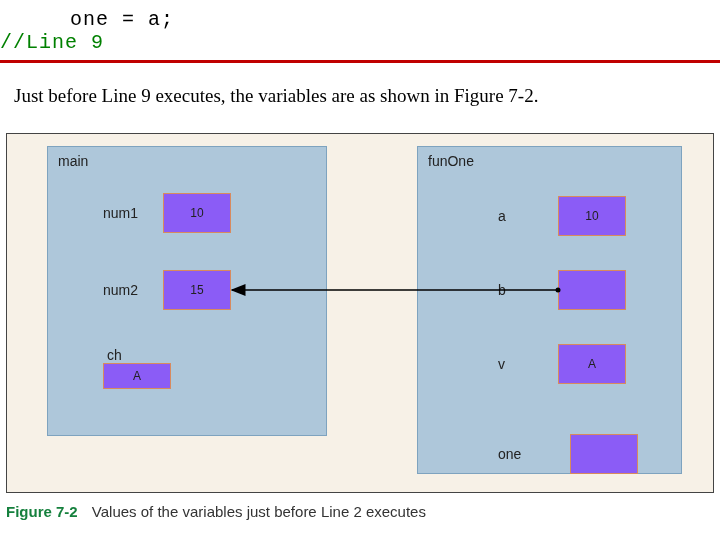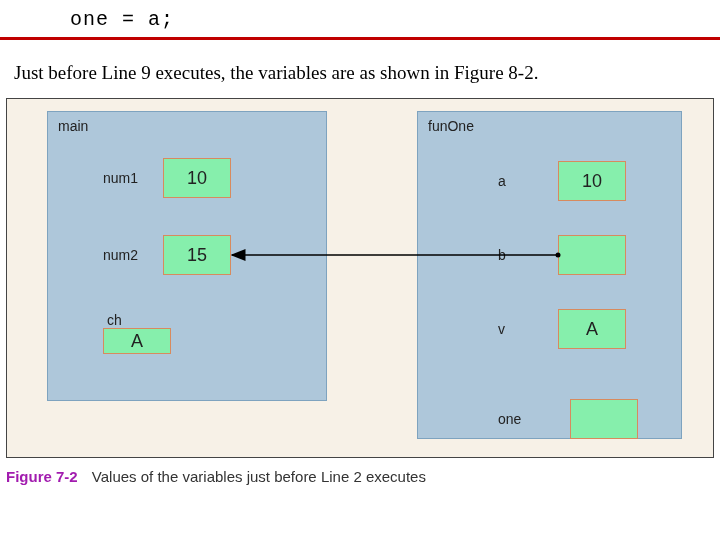--- a/index.html
+++ b/index.html
@@ -25,21 +25,21 @@
     height: 3px;
     background: #c00000;
     width: 100%;
   }
   .explain {
     padding: 22px 14px 14px 14px;
     font-size: 19px;
     font-family: "Times New Roman", Times, serif;
   }
   .figure-box {
-    margin: 0 6px 0 6px;
+    margin: 12px 6px 0 6px;
     border: 1px solid #444;
     background: #f7f1e7;
     height: 360px;
     position: relative;
     overflow: hidden;
   }
   .scope {
     position: absolute;
     background: #aec7da;
     border: 1px solid #7ea3bf;
@@ -61,54 +61,55 @@
   .var-label {
     width: 60px;
     font-size: 14px;
     color: #222;
     text-align: left;
     padding-right: 4px;
   }
   .var-box {
     width: 68px;
     height: 40px;
-    background: #86efac;
+    background: #8b5cf6;
     border: 1px solid #d88a5e;
     display: flex;
     align-items: center;
     justify-content: center;
-    font-size: 18px;
+    font-size: 12px;
     color: #222;
   }
   .main .var-row { left: 55px; }
   .fun  .var-row { left: 80px; }
   svg.arrow {
     position: absolute;
     left: 0; top: 0;
     width: 100%; height: 100%;
     pointer-events: none;
   }
   .caption {
     margin: 10px 6px 0 6px;
     font-size: 15px;
     font-family: Arial, Helvetica, sans-serif;
   }
-  .caption .fig-num { color: #a21caf; font-weight: 600; }
+  .caption .fig-num { color: #15803d; font-weight: 600; }
   .caption .fig-text { color: #333; padding-left: 10px; }
 </style>
 </head>
 <body>
 
 <div class="code-line">
   <span class="code-left">one = a;</span>
+  <span class="code-right">//Line 9</span>
 </div>
 
 <div class="divider"></div>
 
-<p class="explain">Just before Line 9 executes, the variables are as shown in Figure 8-2.</p>
+<p class="explain">Just before Line 9 executes, the variables are as shown in Figure 7-2.</p>
 
 <div class="figure-box">
 
   <div class="scope main">
     <div class="scope-title">main</div>
 
     <div class="var-row" style="top:45px;">
       <div class="var-label">num1</div>
       <div class="var-box">10</div>
     </div>

